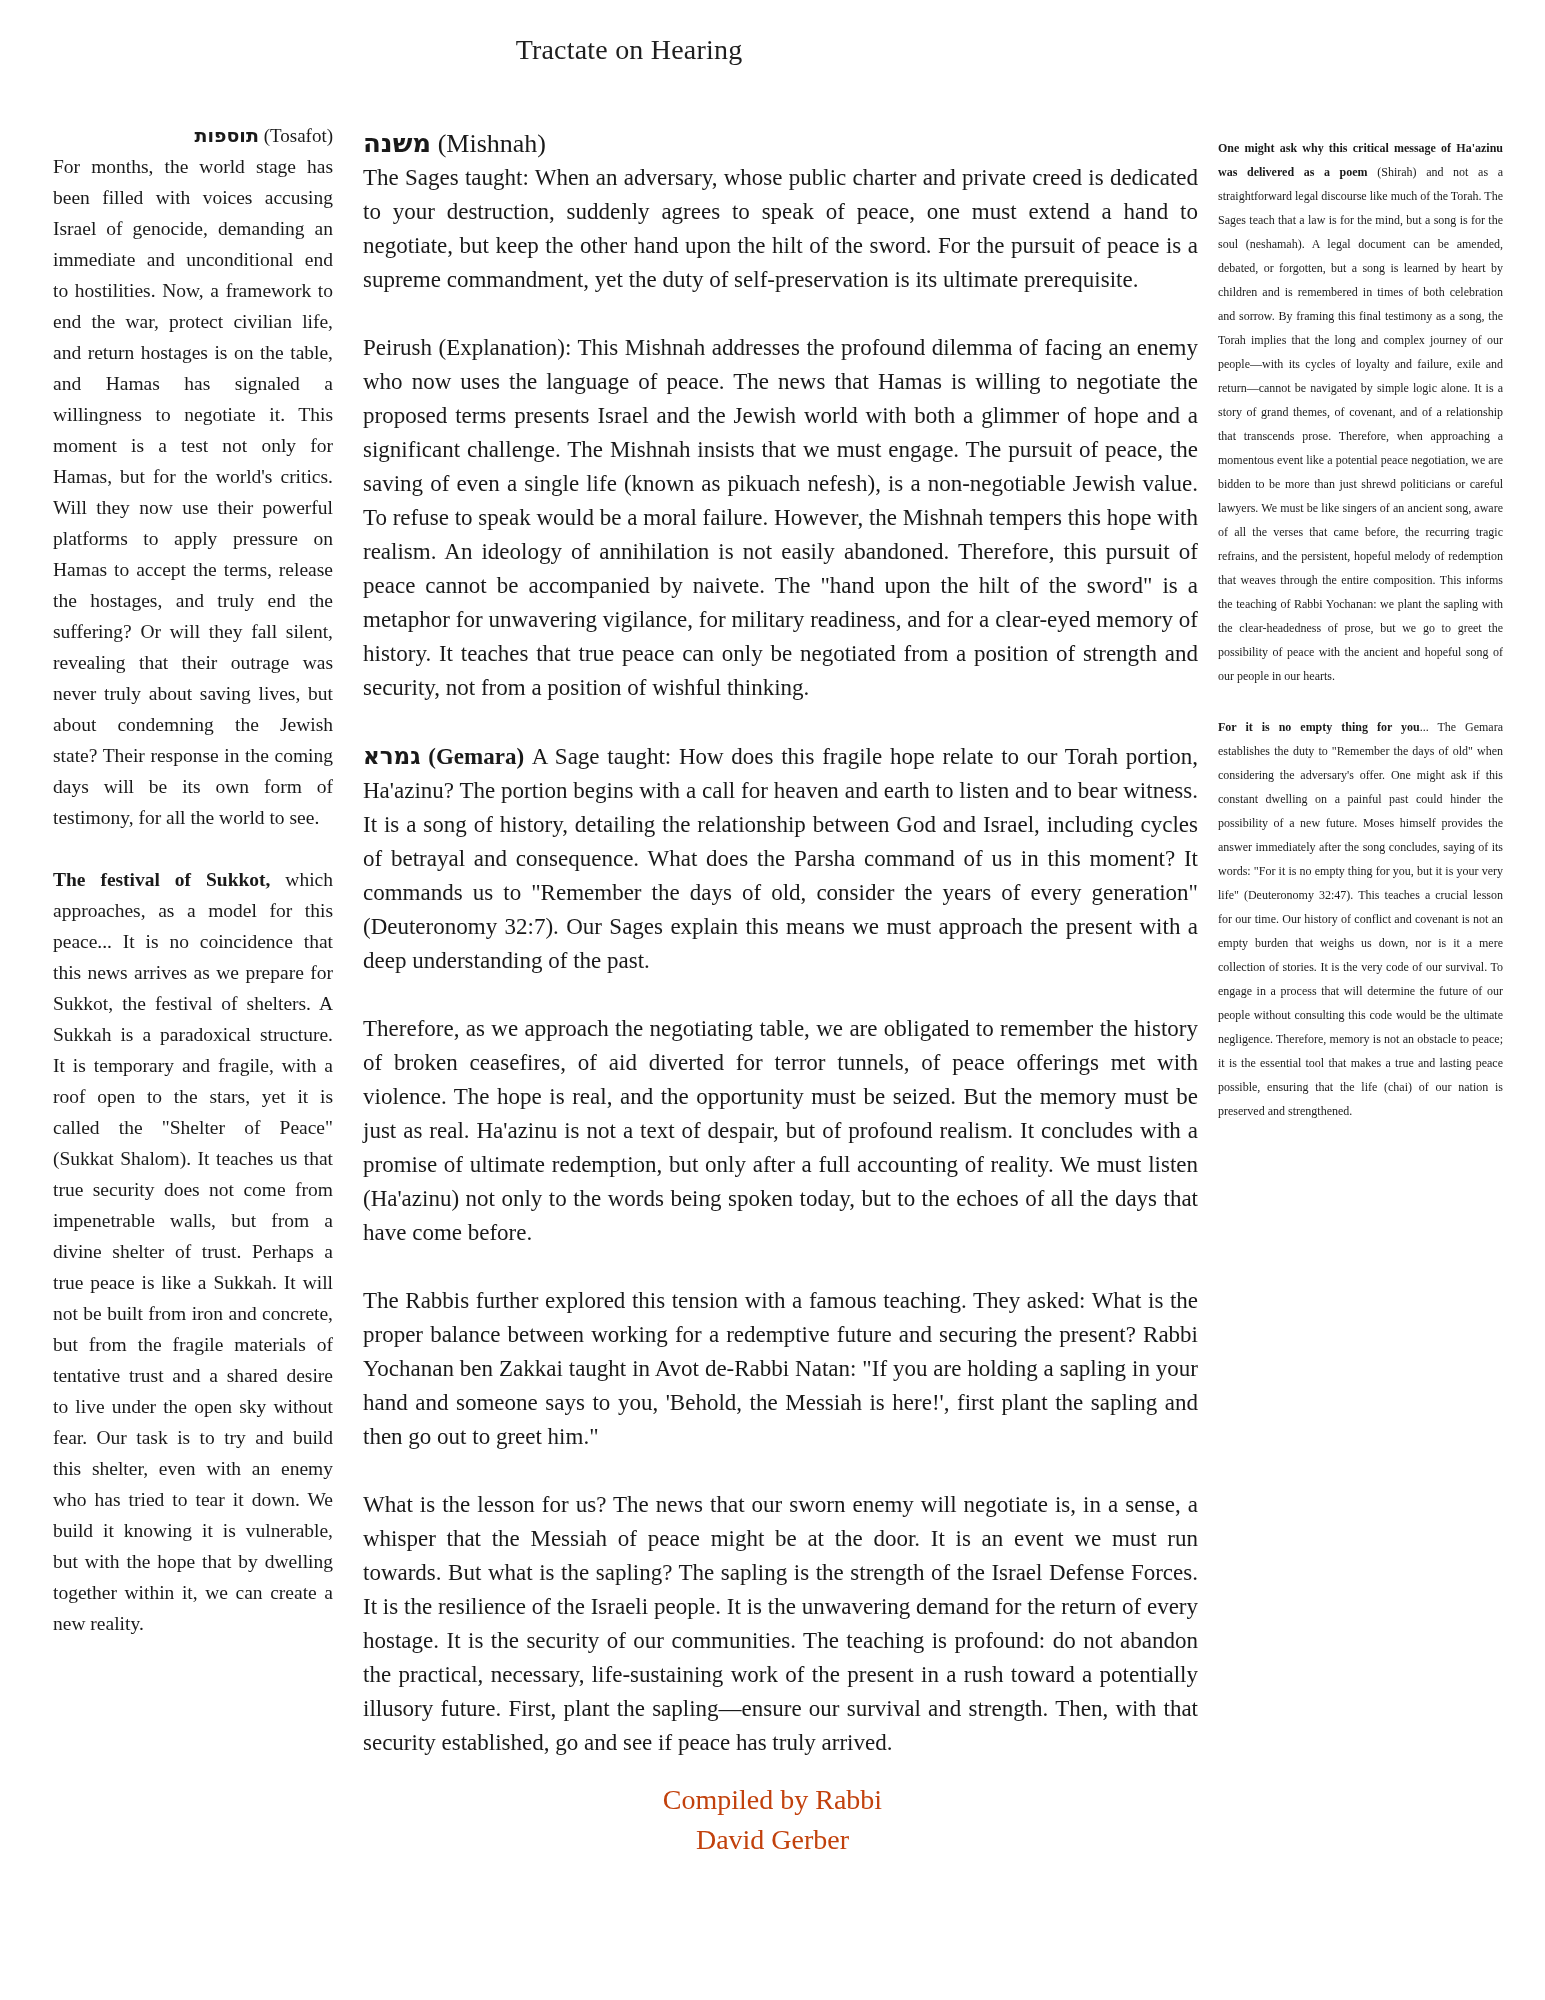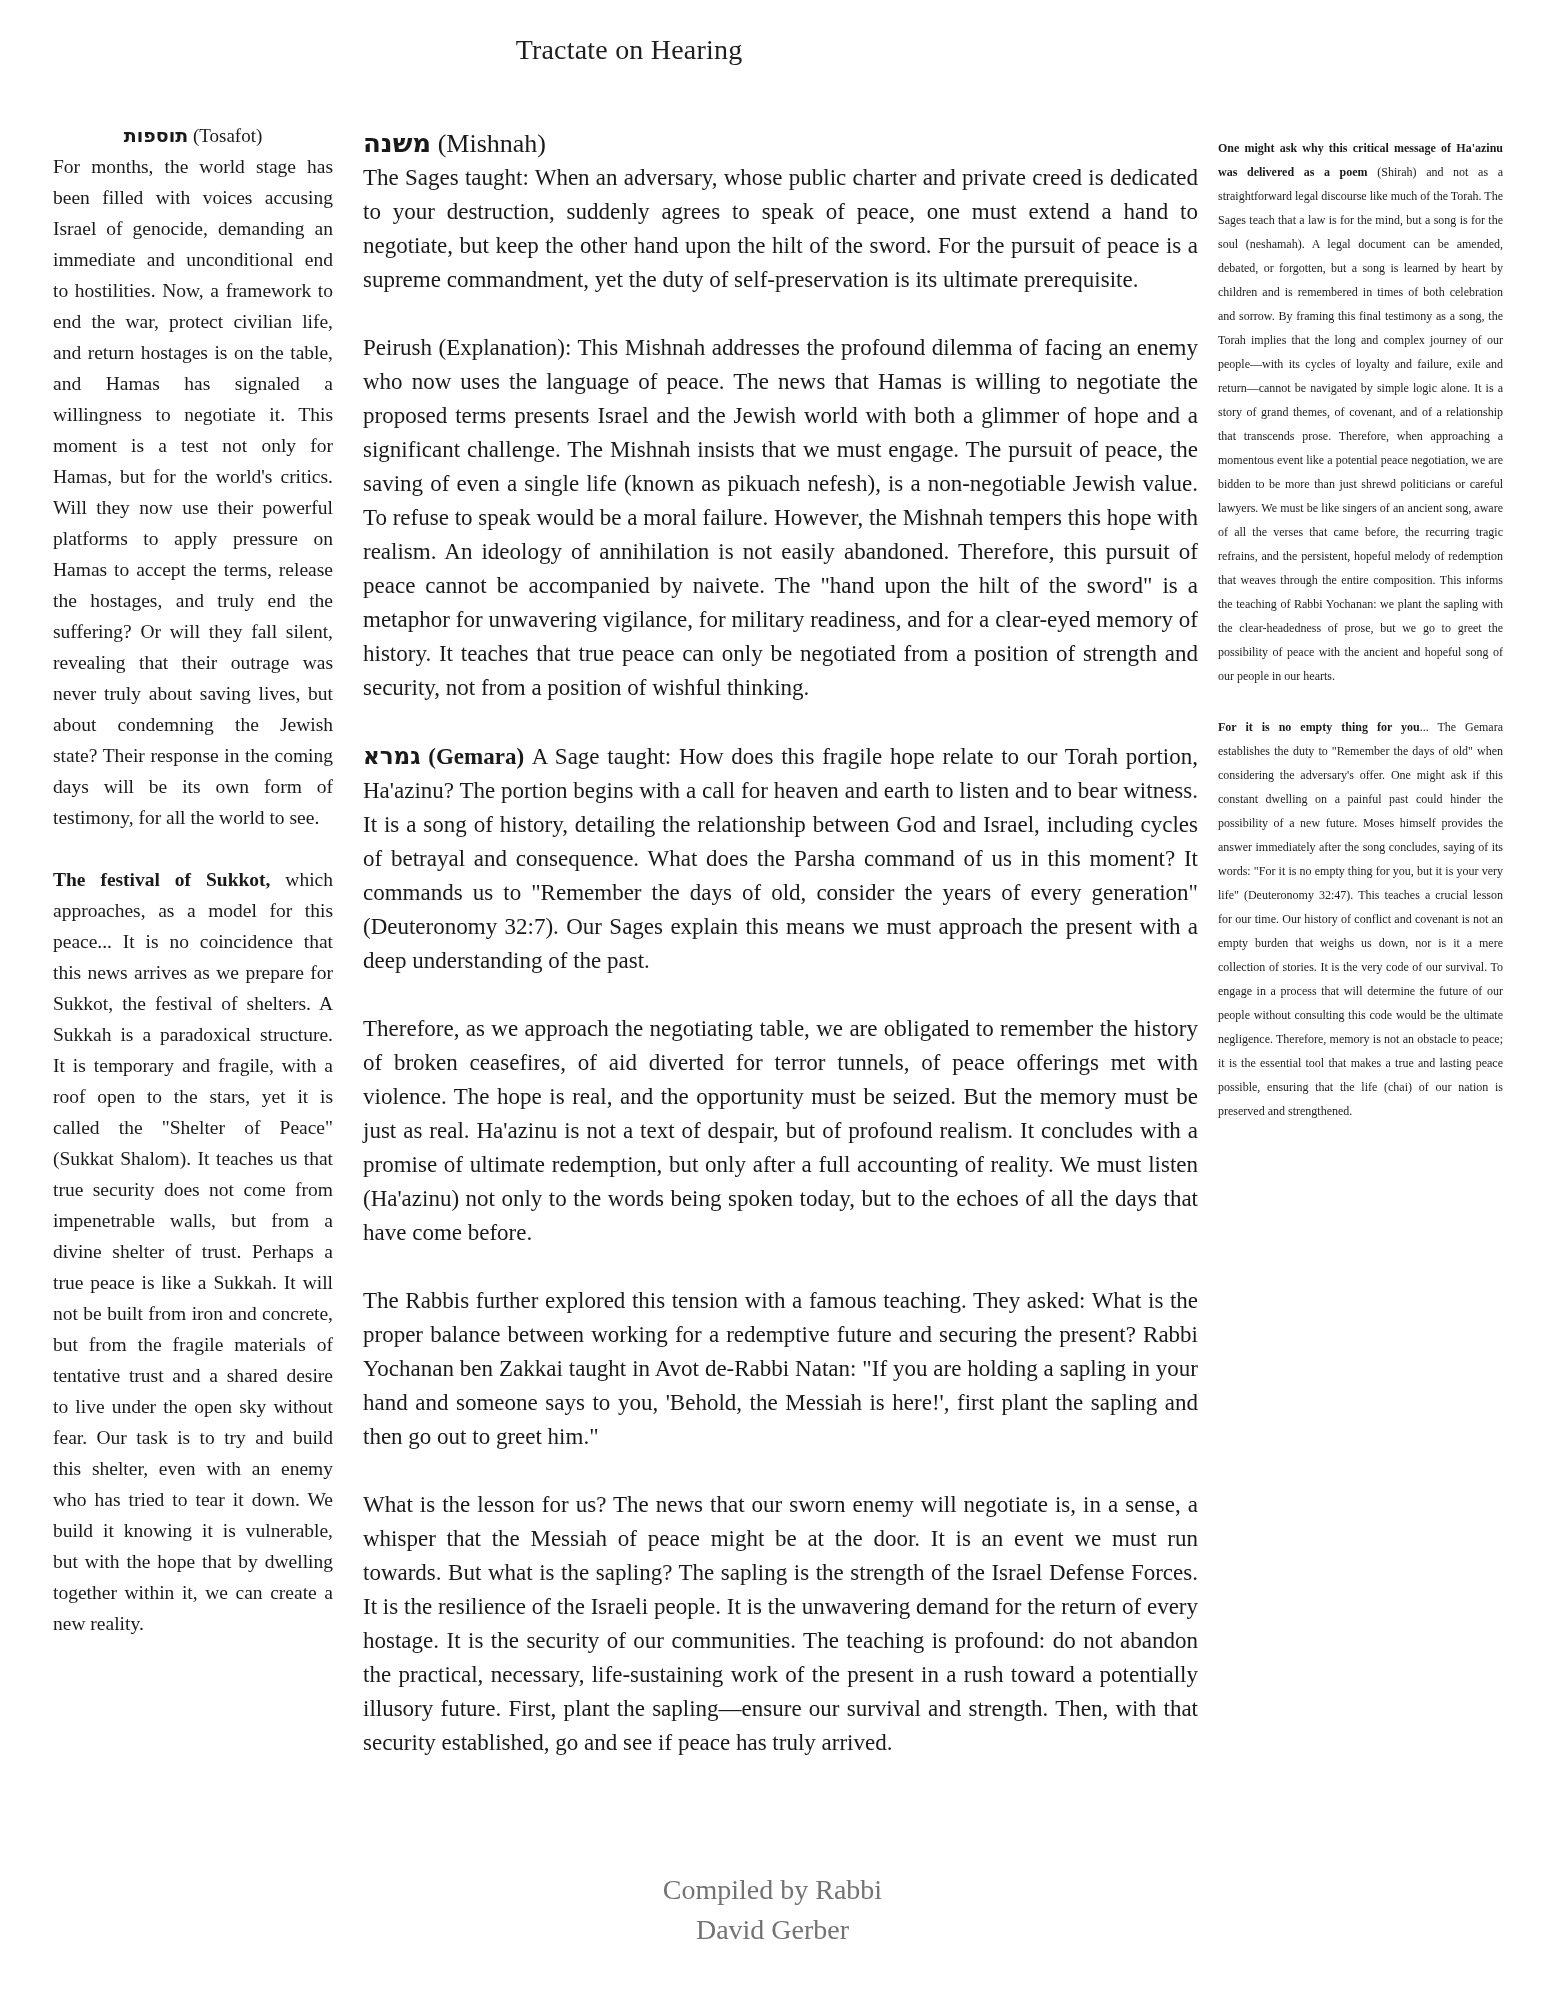--- a/index.html
+++ b/index.html
@@ -35,21 +35,21 @@
       left: 53px;
       top: 122px;
       width: 280px;
       font-size: 19.5px;
       line-height: 31px;
     }
     .col-left .heading {
       font-size: 19px;
       line-height: 26px;
       margin-bottom: 2px;
-      text-align: center;
+      text-align: right;
     }
     .col-left .gap { height: 31px; }
     
     .col-main {
       left: 363px;
       top: 128px;
       width: 835px;
       font-size: 23px;
       line-height: 34px;
     }
@@ -71,27 +71,27 @@
     .col-right .gap { height: 26.8px; }
     .hebrew {
       font-family: "DejaVu Sans", sans-serif;
       font-weight: bold;
       direction: rtl;
       unicode-bidi: isolate;
     }
     .bold { font-weight: bold; }
     .footer {
       position: absolute;
-      top: 1870px;
+      top: 1780px;
       left: 0;
       width: 1545px;
       text-align: center;
       font-size: 28px;
       line-height: 40px;
-      color: #737373;
+      color: #c2410c;
     }
     .footer .line { display: block; }
   </style>
 </head>
 <body>
 
 <div class="page-title">Tractate on Hearing</div>
 
 <div class="col col-left">
   <div class="heading">

